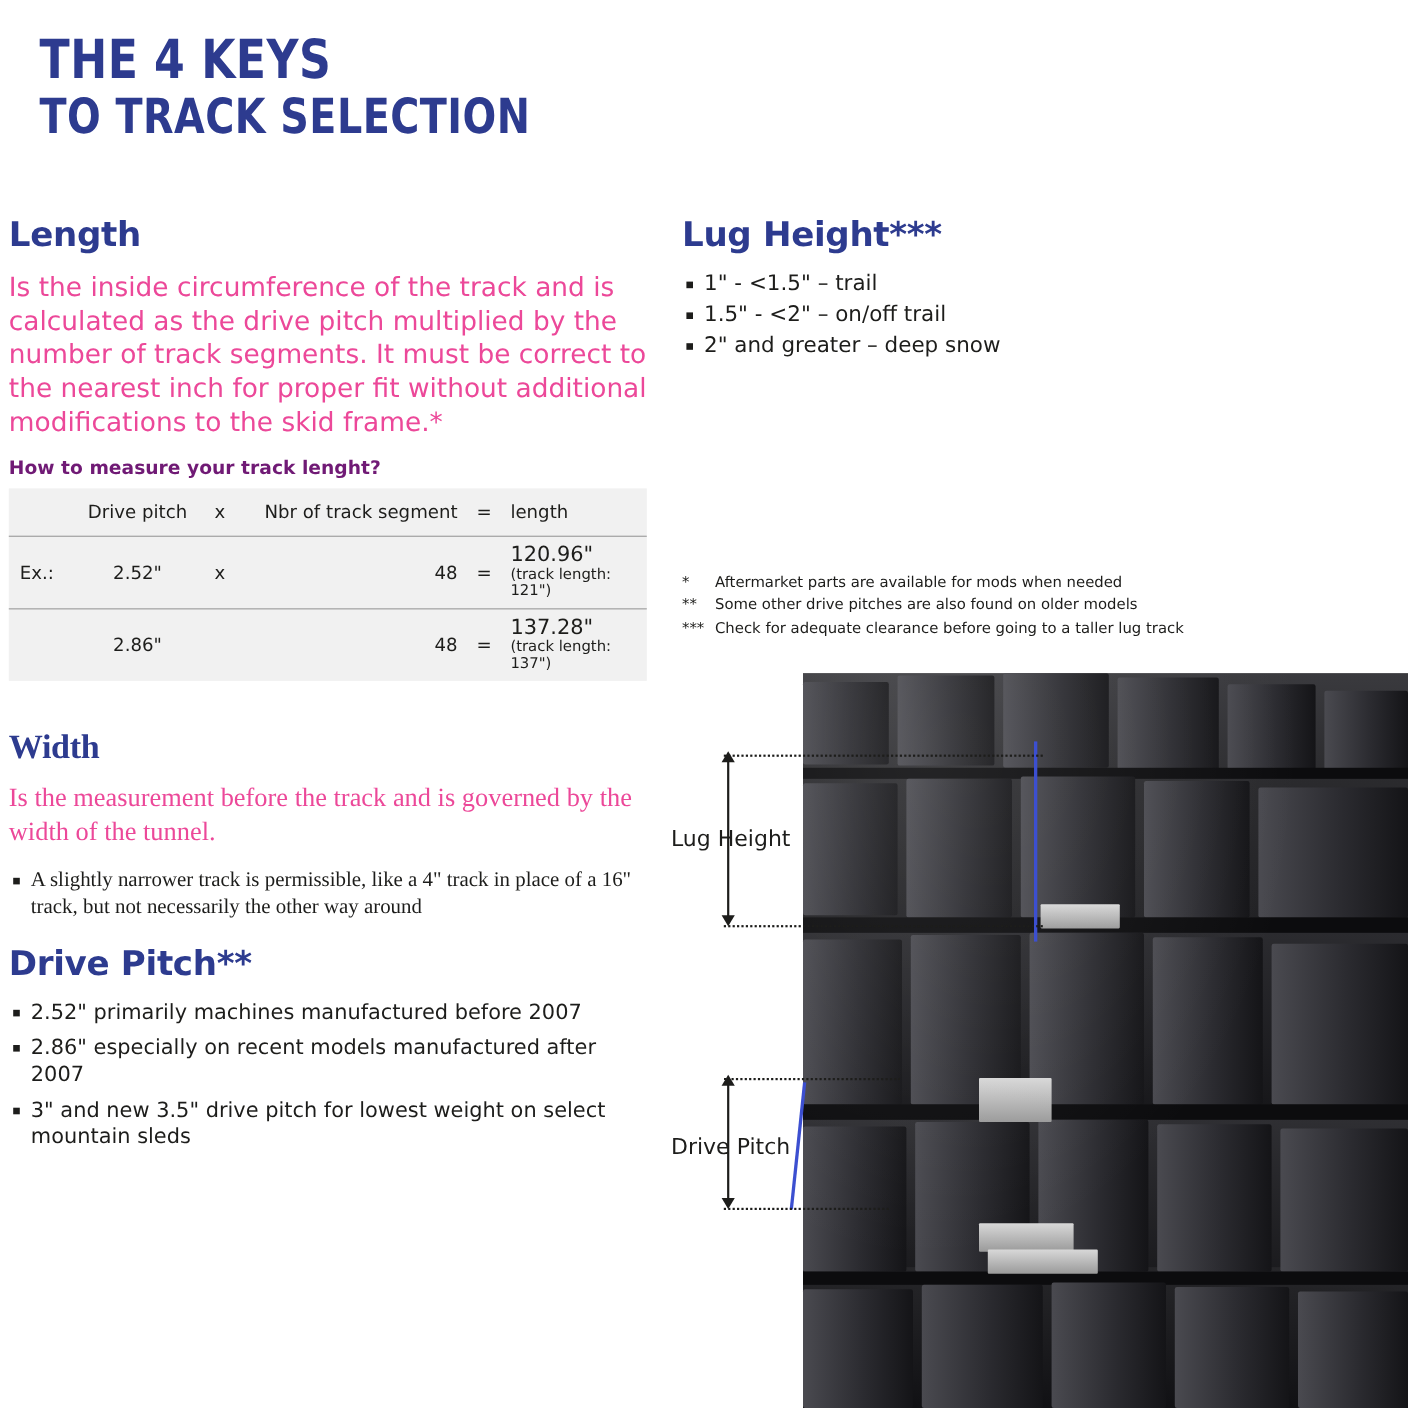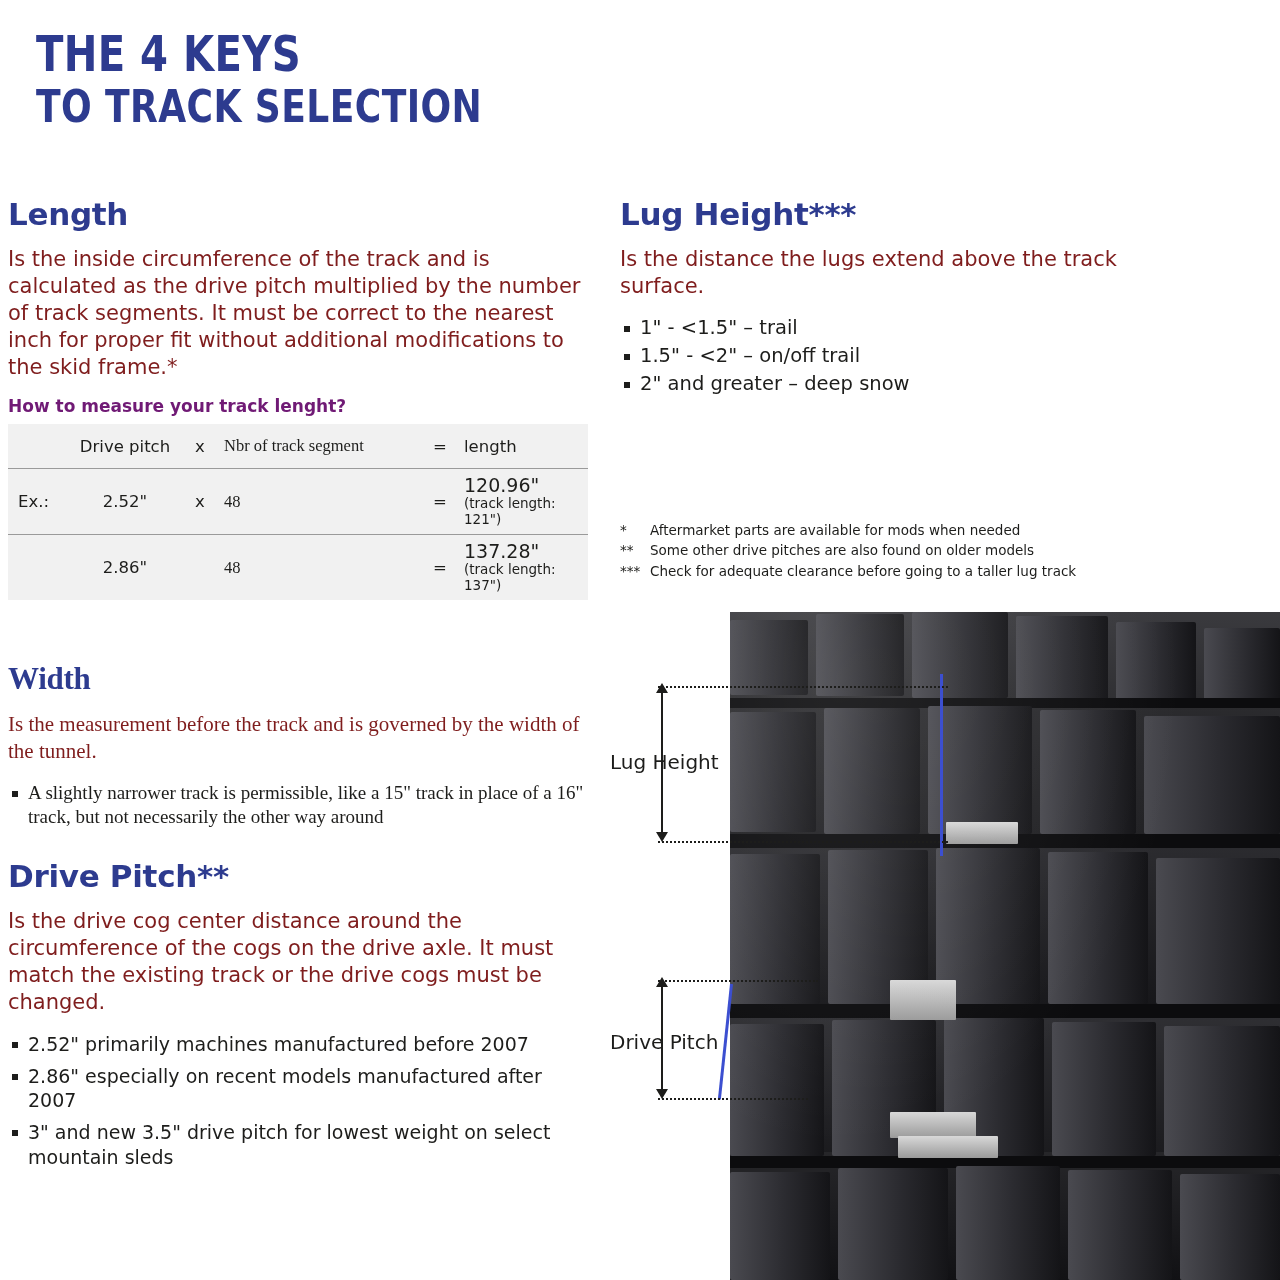--- a/index.html
+++ b/index.html
@@ -61,24 +61,24 @@
   }
 
   h2.section {
     color: #2d3b8f;
     font-size: 31px;
     font-weight: bold;
     margin: 0 0 14px 0;
     letter-spacing: -0.3px;
   }
   p.body {
-    font-size: 21px;
+    font-size: 24px;
     line-height: 1.28;
     margin: 3px 0 16px 0;
-    color: #7f1d1d;
+    color: #ec4899;
   }
   .sub-q {
     font-size: 17px;
     font-weight: bold;
     margin: 0 0 8px 0;
     color: #701a75;
   }
 
   ul.bullets {
     list-style: none;
@@ -124,21 +124,21 @@
   table.len tr.head td {
     padding-top: 12px;
     padding-bottom: 12px;
   }
   table.len tr.r1 td, table.len tr.head td {
     border-bottom: 1px solid #9a9a9a;
   }
   .c-ex  { width: 62px; text-align: left;  padding-left: 10px !important; }
   .c-dp  { width: 110px; text-align: center; }
   .c-x   { width: 40px; text-align: center; }
-  .c-nb  { width: 200px; text-align: left; font-family: Liberation Serif, serif; }
+  .c-nb  { width: 200px; text-align: right; }
   .c-eq  { width: 40px; text-align: center; }
   .c-len { text-align: left; padding-left: 4px !important; }
   .len-main { font-size: 19px; line-height: 1.05; }
   .len-sub { font-size: 13.5px; line-height: 1.15; }
 
   
   .footnotes {
     position: absolute;
     left: 620px; top: 520px;
     width: 500px;
@@ -289,21 +289,20 @@
             <div class="len-sub">(track length: 137")</div>
           </td>
         </tr>
       </tbody>
         </table>
     </div>
   </div>
 
   <div class="col-right">
     <h2 class="section">Lug Height***</h2>
-    <p class="body">Is the distance the lugs extend above the track surface.</p>
     <ul class="bullets">
       <li>1" - &lt;1.5" – trail</li>
       <li>1.5" - &lt;2" – on/off trail</li>
       <li>2" and greater – deep snow</li>
     </ul>
   </div>
 
   <div class="footnotes">
     <div class="fn">
       <span class="mk">*</span>
@@ -316,27 +315,26 @@
     <div class="fn">
       <span class="mk">***</span>
       <span>Check for adequate clearance before going to a taller lug track</span>
     </div>
   </div>
 
   <div class="width-sec">
     <h2 class="section">Width</h2>
     <p class="body">Is the measurement before the track and is governed by the width of the tunnel.</p>
     <ul class="bullets small">
-      <li>A slightly narrower track is permissible, like a 15" track in place of a 16" track, but not necessarily the other way around</li>
+      <li>A slightly narrower track is permissible, like a 4" track in place of a 16" track, but not necessarily the other way around</li>
     </ul>
   </div>
 
   <div class="pitch-sec">
     <h2 class="section">Drive Pitch**</h2>
-    <p class="body">Is the drive cog center distance around the circumference of the cogs on the drive axle. It must match the existing track or the drive cogs must be changed.</p>
     <ul class="bullets small">
       <li>2.52" primarily machines manufactured before 2007</li>
       <li>2.86" especially on recent models manufactured after 2007</li>
       <li>3" and new 3.5" drive pitch for lowest weight on select mountain sleds</li>
     </ul>
   </div>
 
   <div class="photo">
     <div class="photo-img">
       <div class="tb a"></div>

